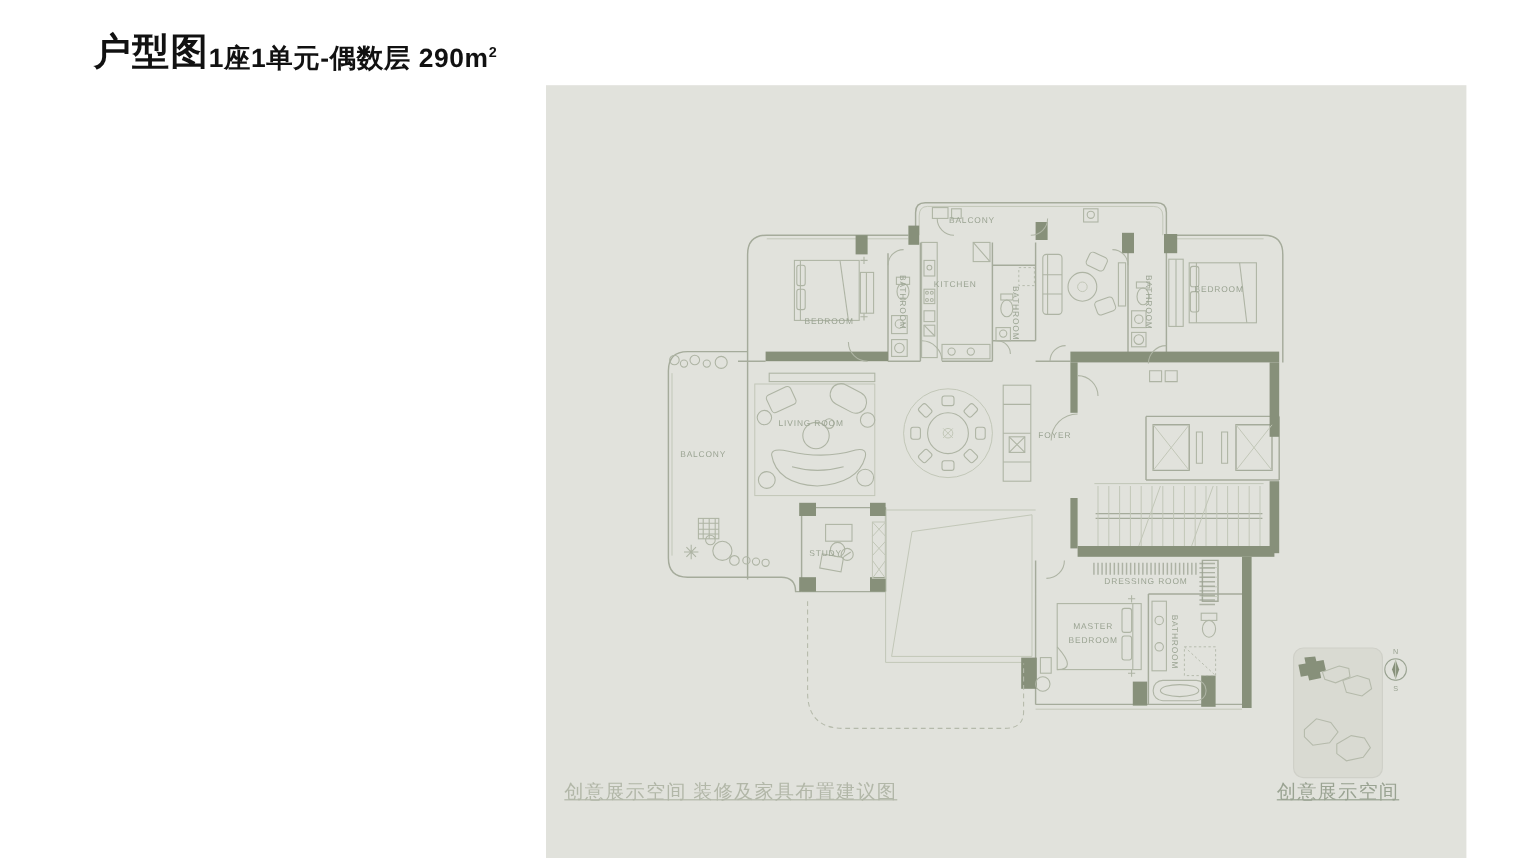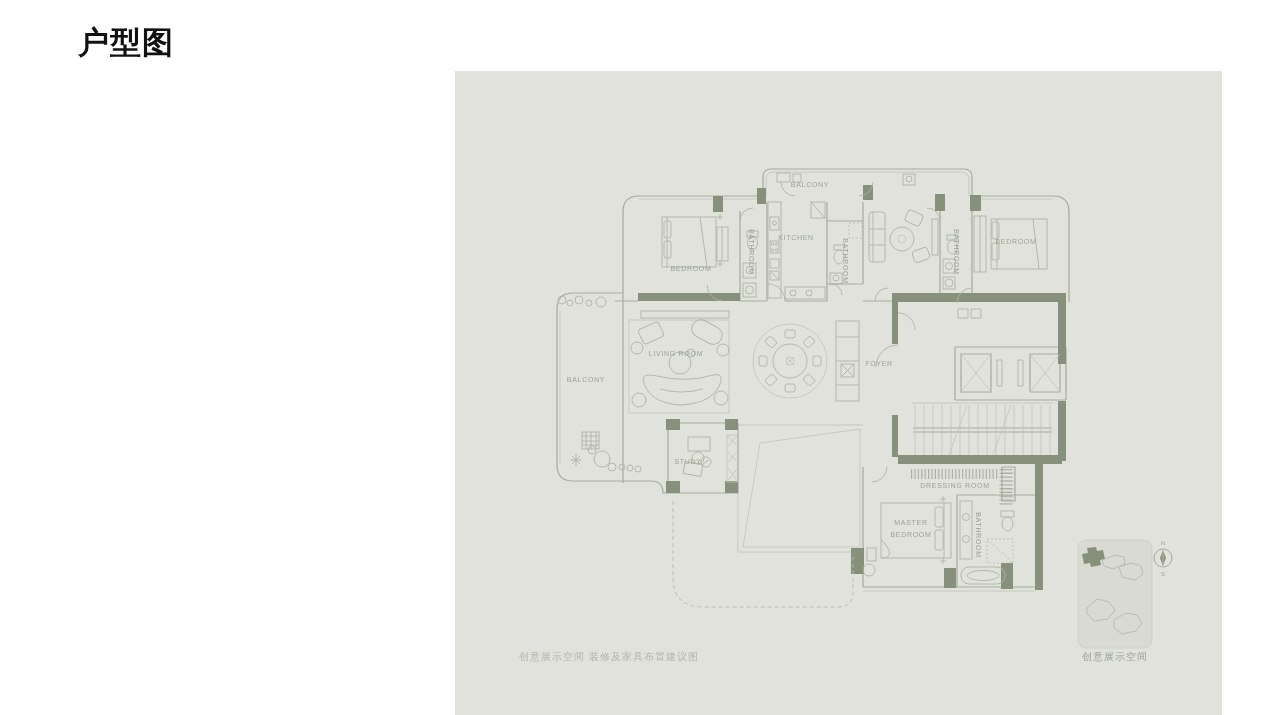--- a/index.html
+++ b/index.html
@@ -13,42 +13,43 @@
   .header{position:absolute;left:48px;top:22px;display:flex;align-items:flex-end;color:var(--title-text);margin-left:30px;}
   .title{font-size:31px;font-weight:bold;letter-spacing:1px;}
   .subtitle{font-size:22px;font-weight:bold;letter-spacing:0.5px;}
   .subtitle sup{font-size:12px;}
   .panel{position:absolute;left:455px;top:71px;width:767px;height:644px;background:var(--panel-bg);}
   .panel svg{position:absolute;left:0;top:0;}
   #plan-labels{position:absolute;left:0;top:0;width:100%;height:100%;pointer-events:none;}
   .room-label{position:absolute;font-size:7px;letter-spacing:0.7px;color:var(--label-text);
        white-space:pre-line;text-align:center;line-height:1.7;transform:translate(-50%,-50%);}
   .room-label.rot{transform:translate(-50%,-50%) rotate(90deg);}
-  .caption{position:absolute;font-size:10px;letter-spacing:1px;color:var(--caption-text);
-       transform:translateX(-50%);white-space:nowrap;}
+  .caption{position:absolute;font-size:16px;letter-spacing:1px;color:var(--caption-text);
+       transform:translateX(-50%);white-space:nowrap;text-decoration:underline;}
   .caption.map{color:var(--label-text);}
   
   .w{fill:none;stroke:var(--wall-line);stroke-width:1.2px;}
   .w2{fill:none;stroke:var(--soft-line);stroke-width:0.8px;}
   .f{fill:none;stroke:var(--furniture-line);stroke-width:0.9px;}
   .fl{fill:none;stroke:var(--soft-line);stroke-width:0.8px;}
   .blk{fill:var(--wall-fill);stroke:none;}
   .dash{fill:none;stroke:#b5baab;stroke-width:0.9px;stroke-dasharray:4 3;}
   .dash2{fill:none;stroke:#b5baab;stroke-width:0.8px;stroke-dasharray:2 2;}
   .hatch{fill:none;stroke:#9ba292;stroke-width:10px;stroke-dasharray:1.2 2.2;opacity:.75;}
   .hatchv{fill:none;stroke:#9ba292;stroke-width:13px;stroke-dasharray:1.2 2.6;opacity:.75;}
   .mapbg{fill:var(--map-bg);stroke:#cfd0c8;stroke-width:1px;}
   .mapb{fill:none;stroke:#b5baab;stroke-width:0.9px;}
   .ntext{font:6px "Liberation Sans",sans-serif;fill:var(--label-text);text-anchor:middle;}
 </style>
 </head>
 <body>
 
 <div class="header">
   <div class="title">户型图</div>
+  <div class="subtitle"><span>1座1单元-偶数层</span>&nbsp;<span>290</span><span>m</span><sup>2</sup></div>
 </div>
 
 <div class="panel">
   <svg width="767" height="644" viewBox="0 0 767 644" xmlns="http://www.w3.org/2000/svg">
 
     <g class="w">
       <path d="M302,125 H184 Q168,125 168,141 V412"></path>
       <path d="M168,222 H118 Q102,222 102,238 V394 Q102,410 118,410 H168"></path>
       <path d="M168,410 H196 Q208,410 208,422 H213"></path>
       <path d="M308,125 V106 Q308,98 316,98 H509 Q517,98 517,106 V125"></path>

